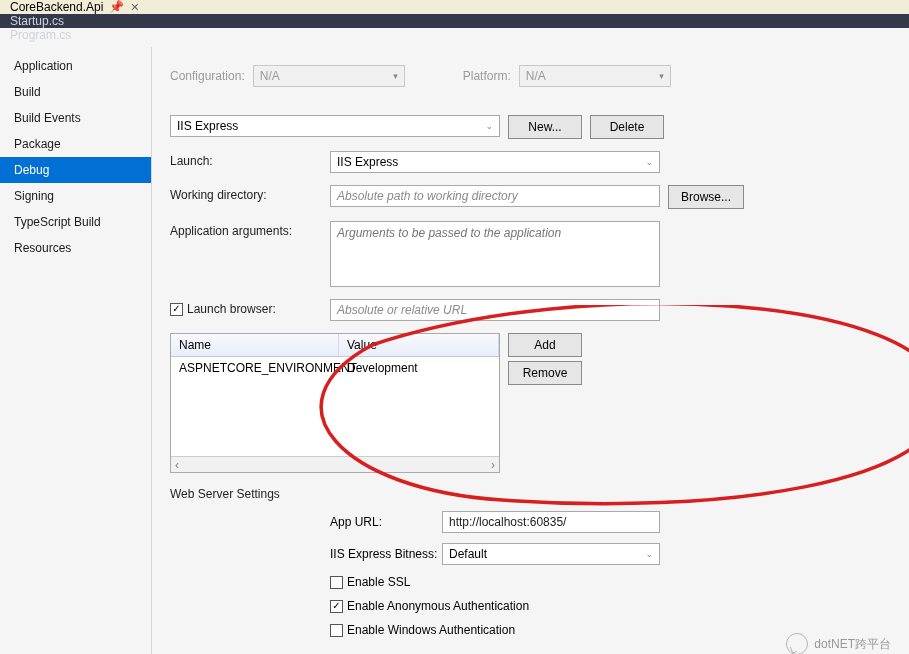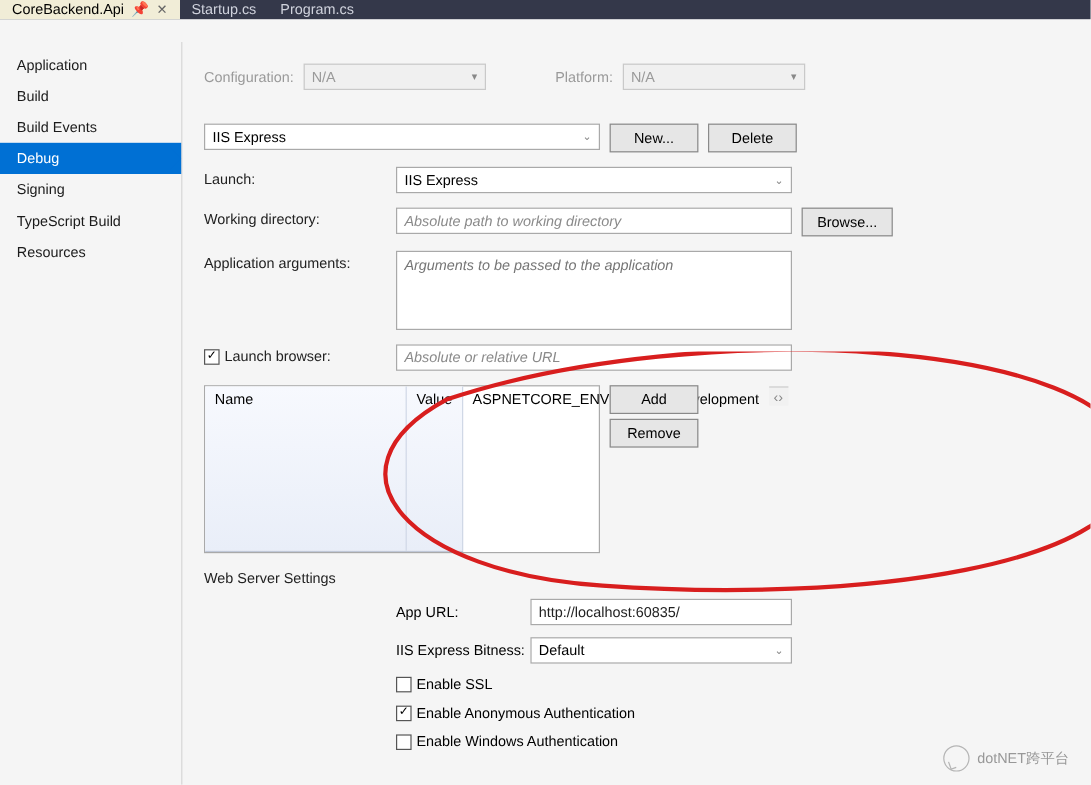--- a/index.html
+++ b/index.html
@@ -1,20 +1,20 @@
 <!DOCTYPE html>
 <html><head>
 <meta charset="utf-8">
 <style>
   * { box-sizing: border-box; font-family: "Segoe UI", Tahoma, sans-serif; font-size: 12px; }
   html, body { margin: 0; padding: 0; height: 100%; background: #f5f5f5; }
   .root { width: 909px; height: 654px; position: relative; background: #f5f5f5; overflow: hidden; }
 
   
-  .tabstrip { height: 16px; background: #34384a; display: flex; align-items: stretch; }
+  .tabstrip { height: 28px; background: #34384a; display: flex; align-items: stretch; flex-direction: column; }
   .tab { display: flex; align-items: center; padding: 0 10px; color: #cfd2dc; cursor: pointer; position: relative; }
   .tab.active { background: #f1edd7; color: #000; }
   .tab .pin { margin-left: 6px; color: #7a7a5a; }
   .tab .close { margin-left: 6px; color: #999; font-size: 11px; }
   .tab.active .close { color: #666; }
 
   .body { display: flex; height: calc(654px - 24px); margin-top: 19px; }
 
   
   .sidebar { width: 152px; background: #f5f5f5; border-right: 1px solid #d6d6d6; padding-top: 6px; }
@@ -39,21 +39,21 @@
   .form-ctrl { flex: 1; display: flex; gap: 8px; align-items: flex-start; }
   .combo { width: 330px; height: 22px; border: 1px solid #a9a9a9; background: #fff; display: flex; align-items: center; padding: 0 6px; justify-content: space-between; }
   .btn { height: 24px; min-width: 74px; padding: 0 12px; border: 1px solid #8a8a8a; background: #e6e6e6; display: inline-flex; align-items: center; justify-content: center; cursor: pointer; }
   .textarea { width: 330px; height: 66px; border: 1px solid #a9a9a9; background: #fff; padding: 4px 6px; color: #8a8a8a; font-style: italic; resize: none; }
   .textbox { width: 330px; height: 22px; border: 1px solid #a9a9a9; background: #fff; padding: 0 6px; color: #8a8a8a; font-style: italic; display: flex; align-items: center; }
   .textbox.val { color: #222; font-style: normal; }
   .cbwrap { display: flex; align-items: center; gap: 4px; }
   .cb { width: 13px; height: 13px; border: 1px solid #555; display: inline-flex; align-items: center; justify-content: center; background:#fff;}
   .cb.checked::after { content: "✓"; font-size: 10px; line-height: 10px; color: #000; }
 
-  .envgrid { width: 330px; border: 1px solid #a9a9a9; background: #fff; height: 140px; display:flex; flex-direction:row;}
+  .envgrid { width: 330px; border: 1px solid #a9a9a9; background: #fff; height: 140px; display:flex; flex-direction:column;}
   .env-head { display: flex; background: linear-gradient(#f7f9fe,#e9eef8); border-bottom: 1px solid #c0c8d8; }
   .env-head > div { padding: 4px 8px; border-right: 1px solid #d0d8e6; }
   .env-row { display: flex; }
   .env-row > div { padding: 4px 8px; }
   .col-name { width: 168px; }
   .col-val { flex: 1; }
   .env-scroll { height: 16px; border-top: 1px solid #ccc; background: #f1f1f1; display:flex; align-items:center; justify-content:space-between; padding:0 4px; color:#888;}
   .env-fill { flex:1; }
 
   .section-head { font-size: 12px; color: #222; margin: 14px 0 10px 0; }
@@ -88,20 +88,21 @@
     <span>Program.cs</span>
   </div>
 </div>
 
 <div class="body">
 
   <div class="sidebar">
     <div class="side-item">Application</div>
     <div class="side-item">Build</div>
     <div class="side-item">Build Events</div>
+    <div class="side-item">Package</div>
     <div class="side-item active">Debug</div>
     <div class="side-item">Signing</div>
     <div class="side-item">TypeScript Build</div>
     <div class="side-item">Resources</div>
   </div>
 
   <div class="main">
 
     <div class="cfgrow">
       <span class="cfg-label">Configuration:</span>

